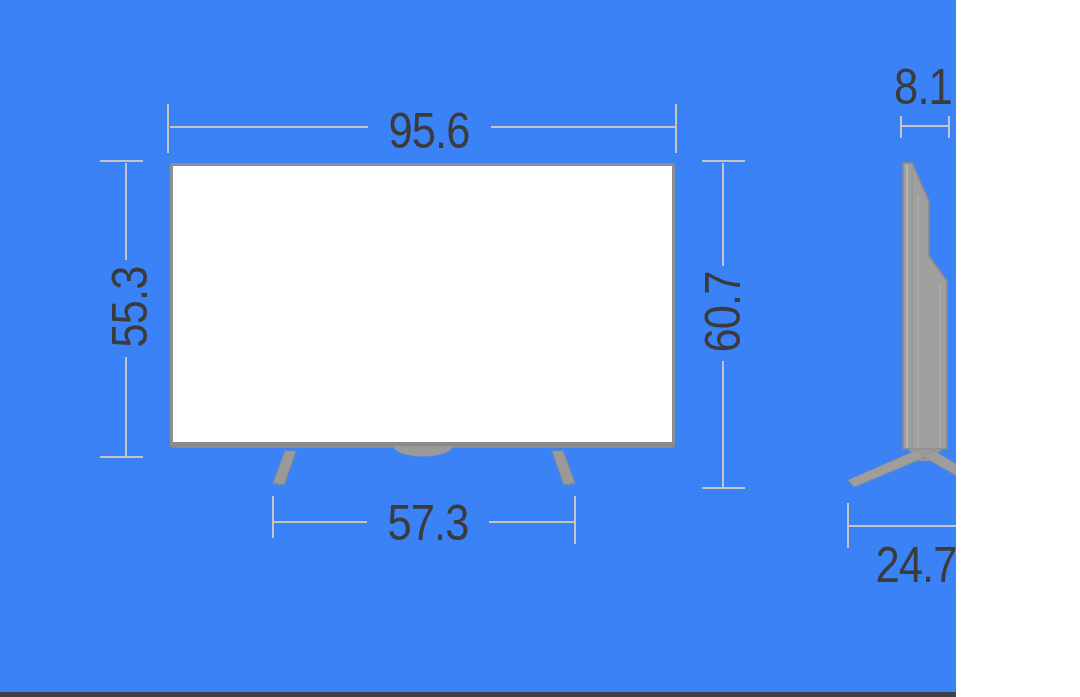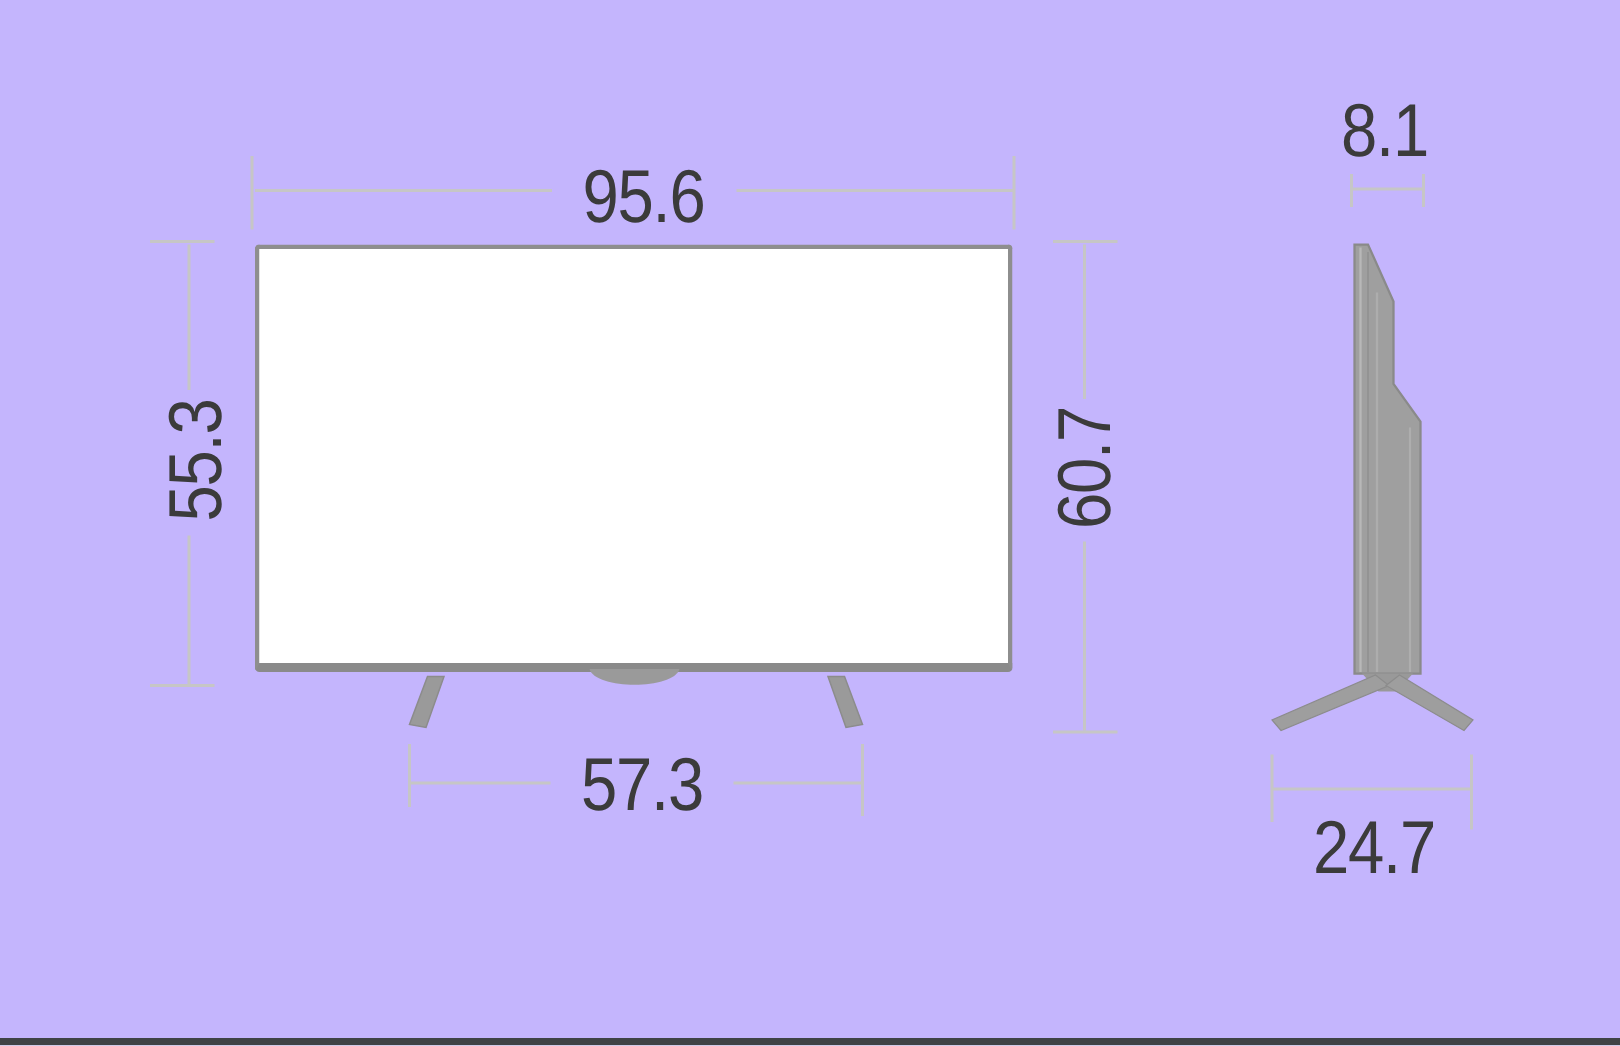--- a/index.html
+++ b/index.html
@@ -1,20 +1,20 @@
 <!DOCTYPE html>
 <html><head>
 <meta charset="utf-8">
 <style>
   html, body { margin: 0; padding: 0; background: #ffffff; }
   #canvas {
     position: relative;
-    width: 1080px;
+    width: 956px;
     height: 697px;
-    background: #c4b5fd;
+    background: #3b82f6;
     overflow: hidden;
     font-family: "Liberation Sans", sans-serif;
   }
   
   .dim-h { position: absolute; height: 2px; background: #c6c6c6; }
   .dim-v { position: absolute; width: 2px; background: #c6c6c6; }
   
   .dim-label {
     position: absolute;
     color: #3b3b3b;

